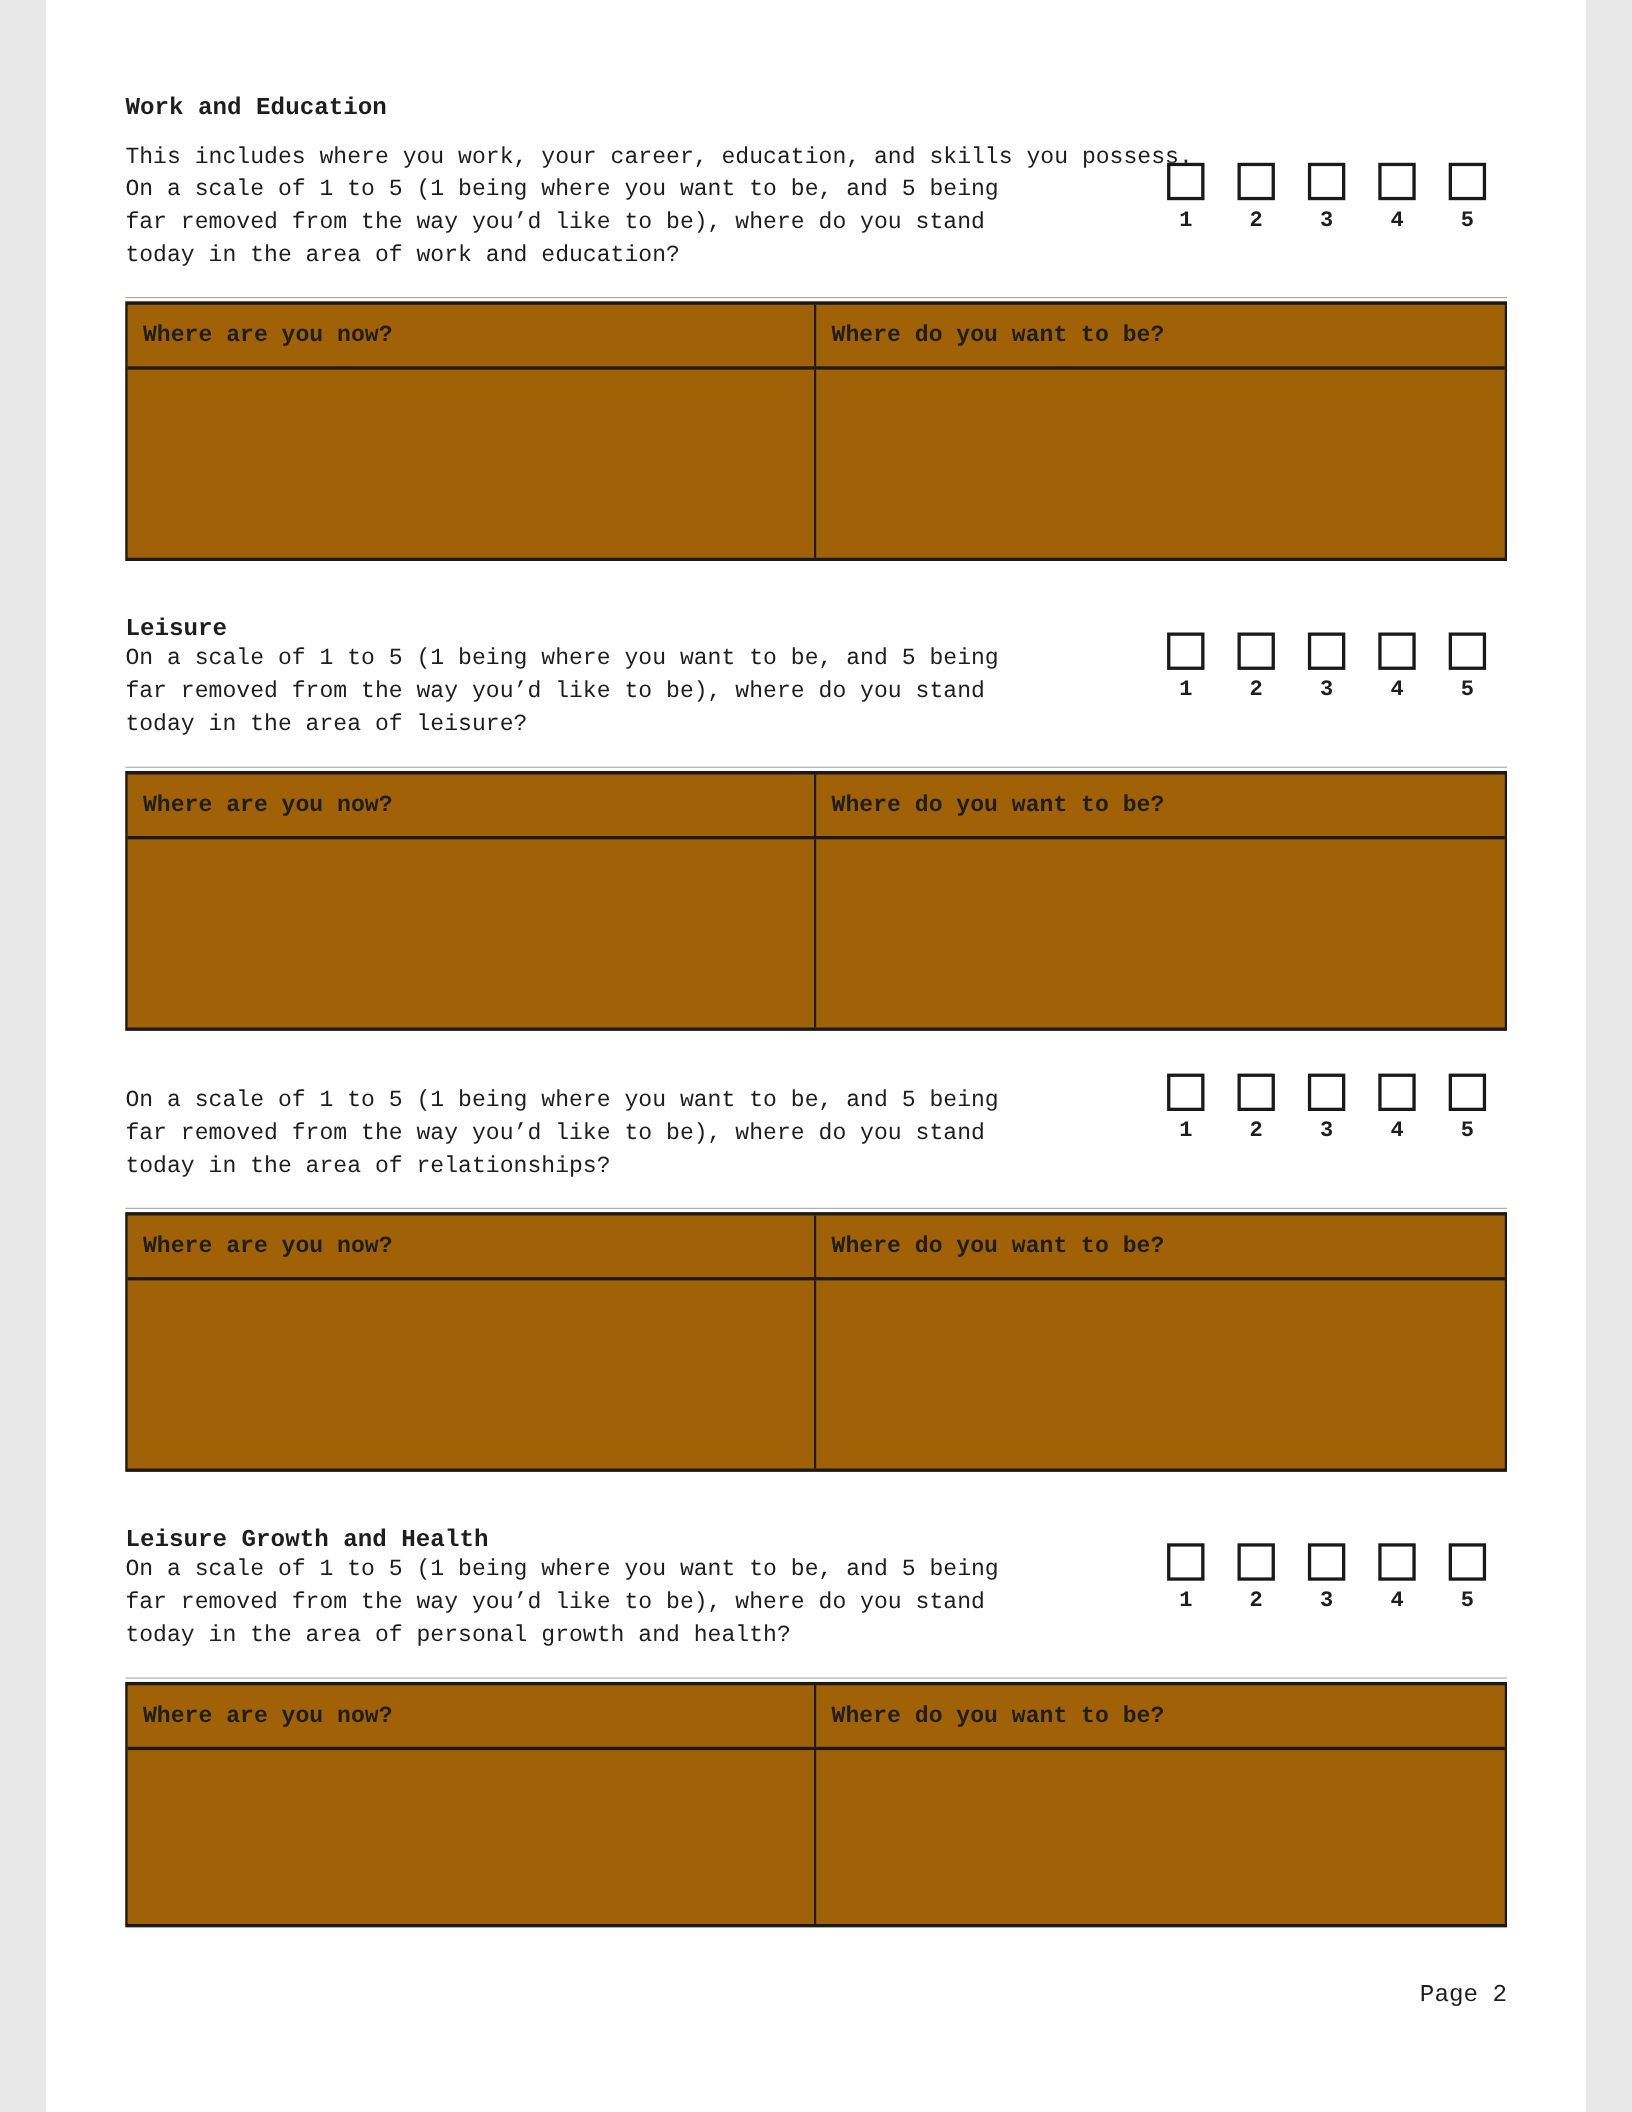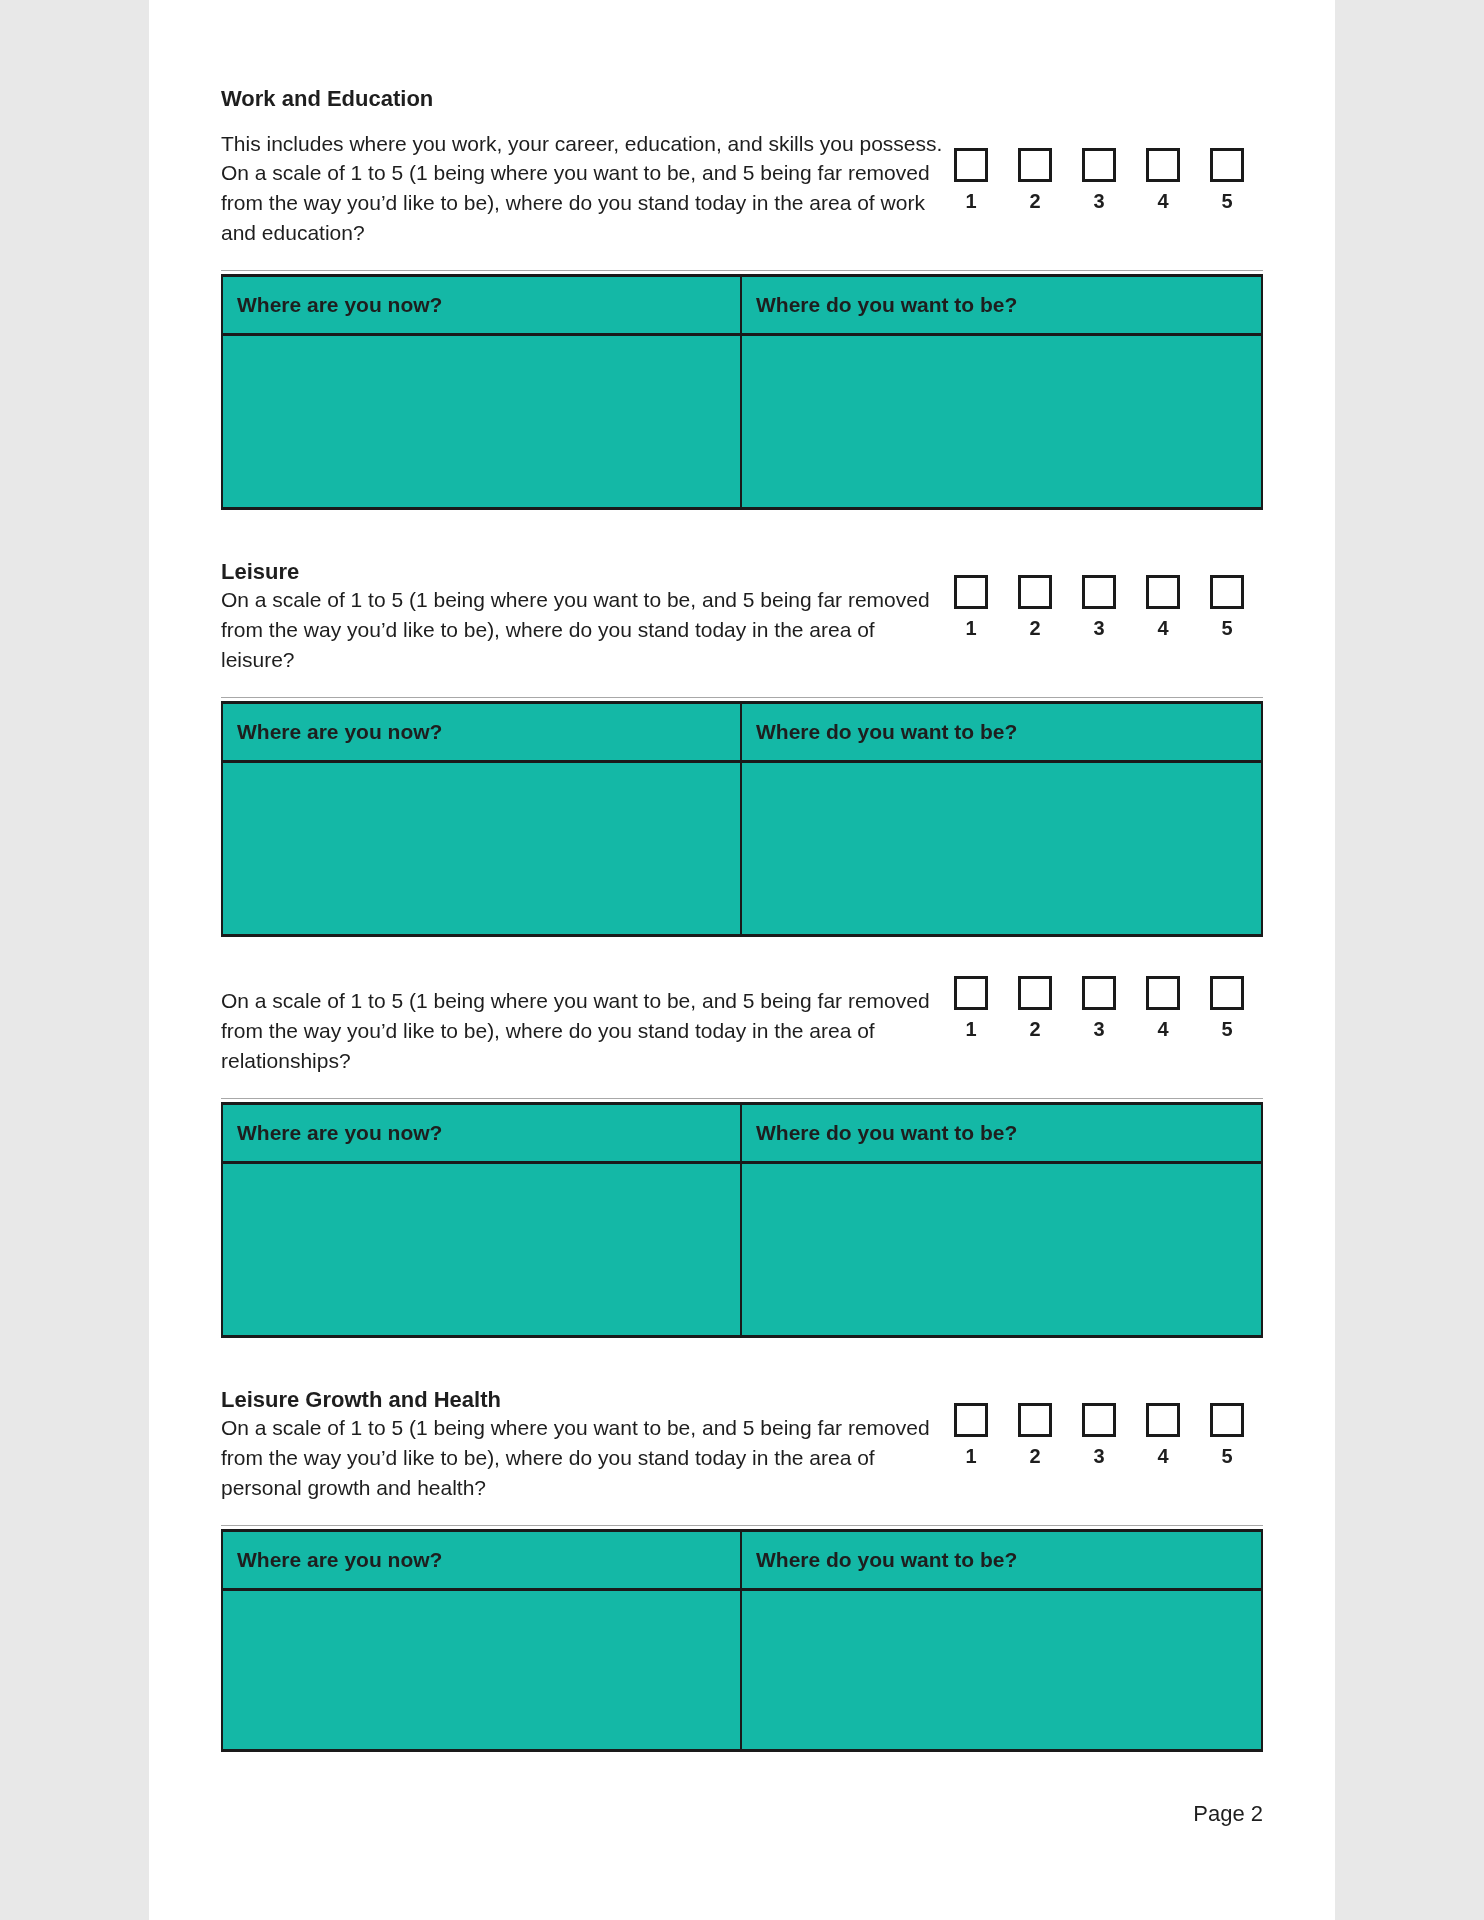--- a/index.html
+++ b/index.html
@@ -1,22 +1,22 @@
 <!DOCTYPE html>
 <html><head>
 <meta charset="utf-8">
 <style>
   * { margin: 0; padding: 0; box-sizing: border-box; }
   html, body { background: #e8e8e8; }
   .page {
-    width: 1186px;
+    width: 1400px;
     height: 1920px;
     background: #ffffff;
     color: #1e1e1e;
-    font-family: Liberation Sans, sans-serif;
+    font-family: Liberation Mono, monospace;
     overflow: hidden;
     margin: 0 auto;
     position: relative;
   }
   .content { padding: 86px 72px 0 72px; }
 
   .section { margin-bottom: 49px; }
 
   .section-heading {
     font-size: 22px;
@@ -69,21 +69,21 @@
   .table-top-rule {
     height: 1px;
     background: #a8a8a8;
     margin-top: 22px;
     margin-bottom: 3px;
   }
   .fill-table {
     border: 2px solid #1a1a1a;
     border-top-width: 3px;
     border-bottom-width: 3px;
-    background: #14b8a6;
+    background: #a16207;
   }
   .thead {
     display: grid;
     grid-template-columns: 1fr 1fr;
     border-bottom: 3px solid #1a1a1a;
   }
   .th {
     height: 56px;
     display: flex;
     align-items: center;

